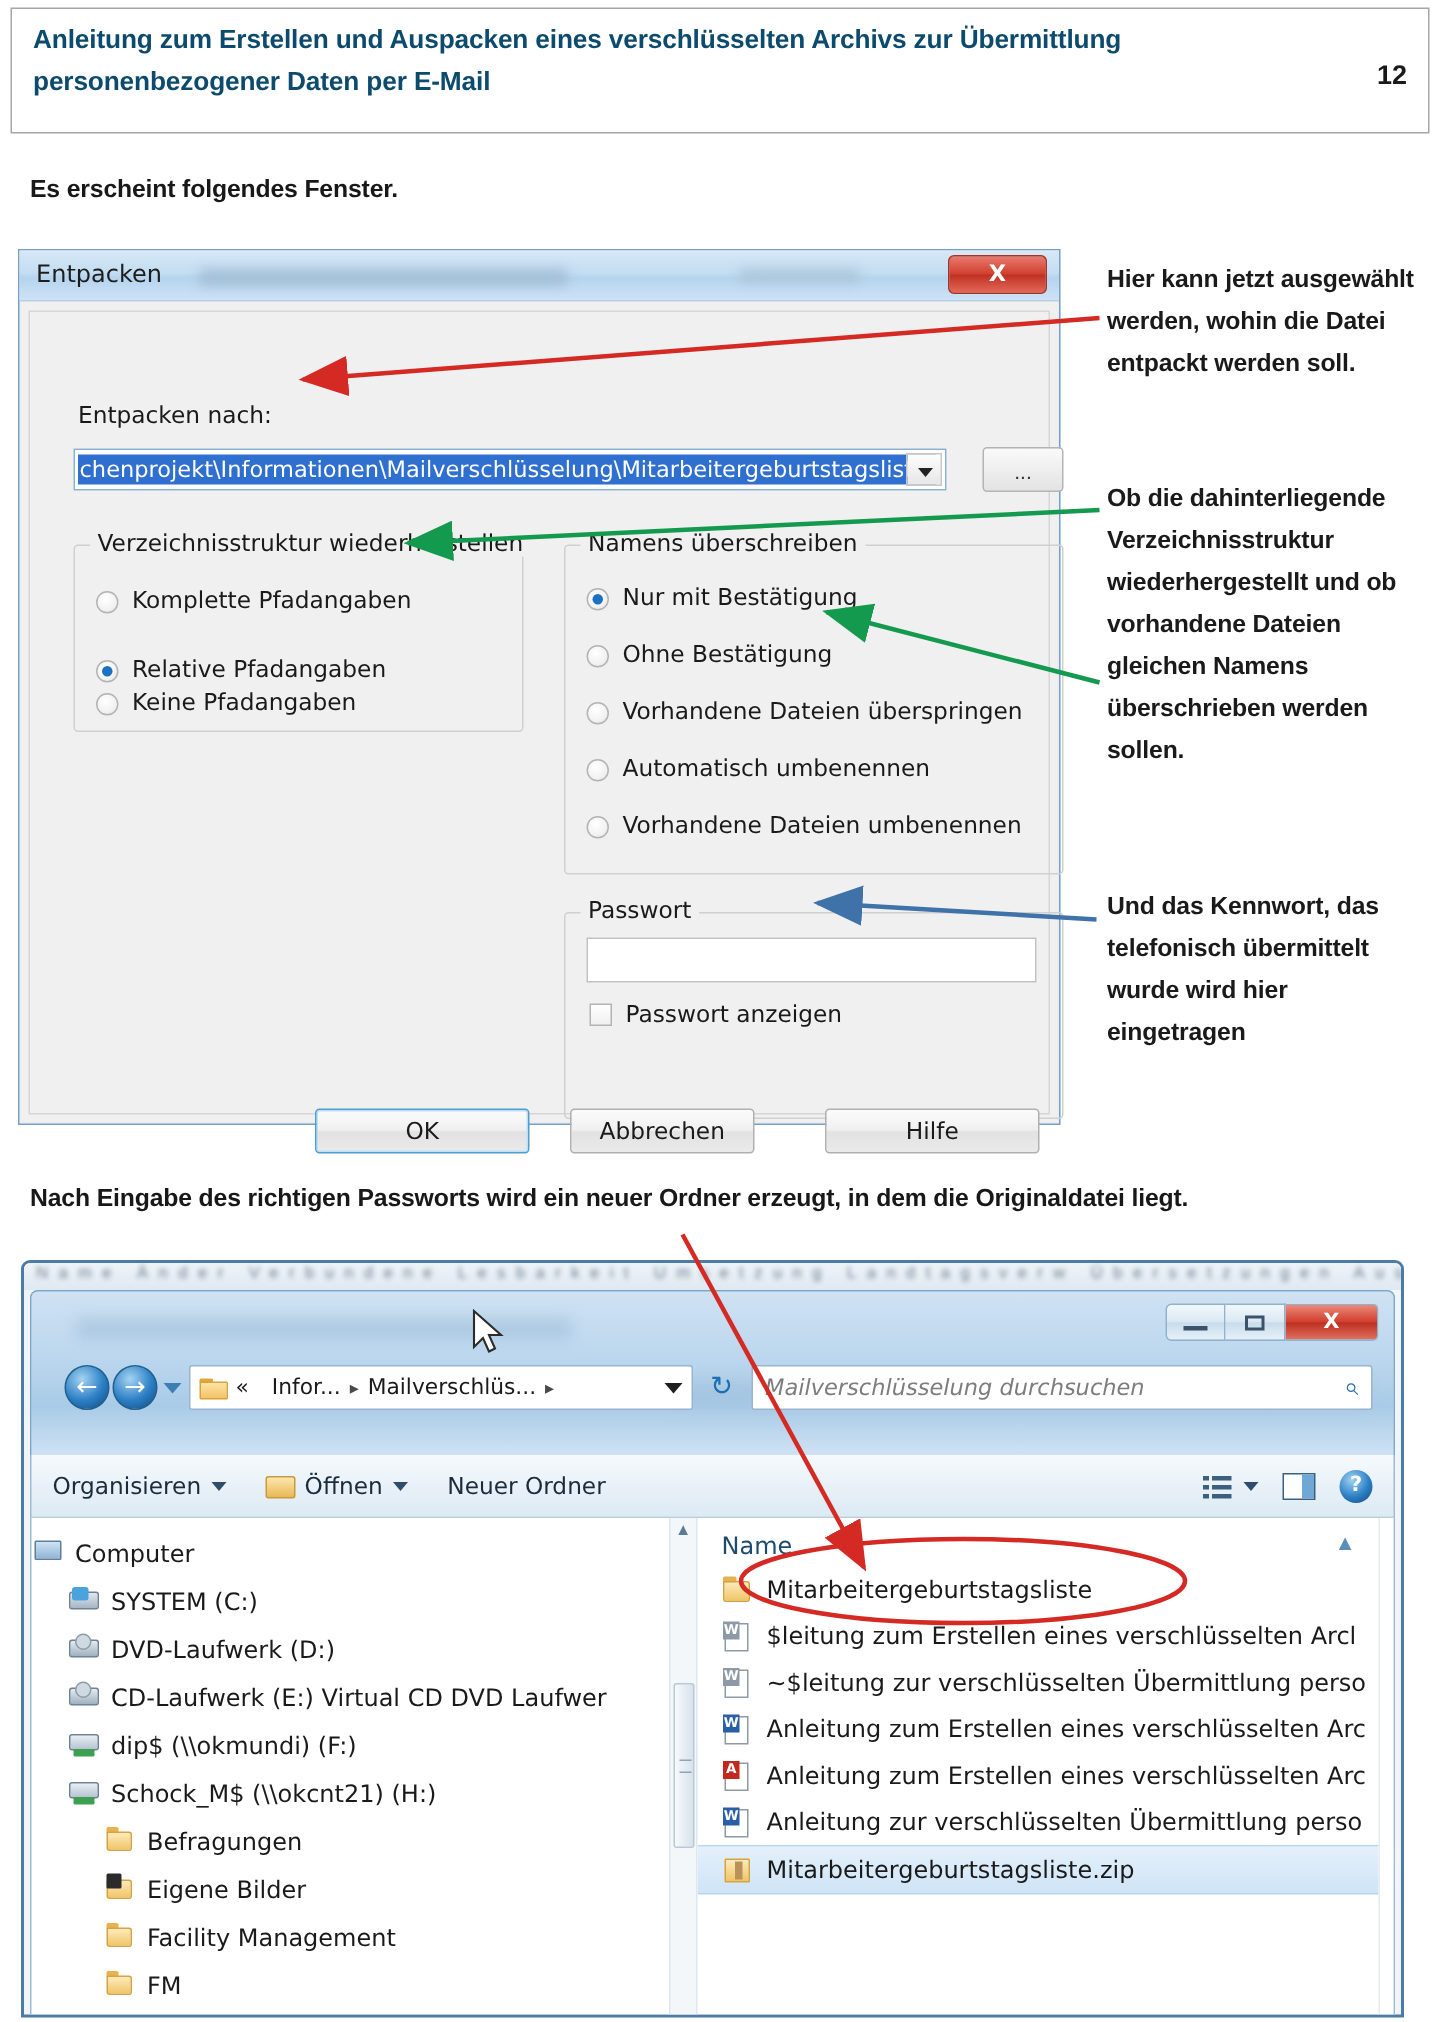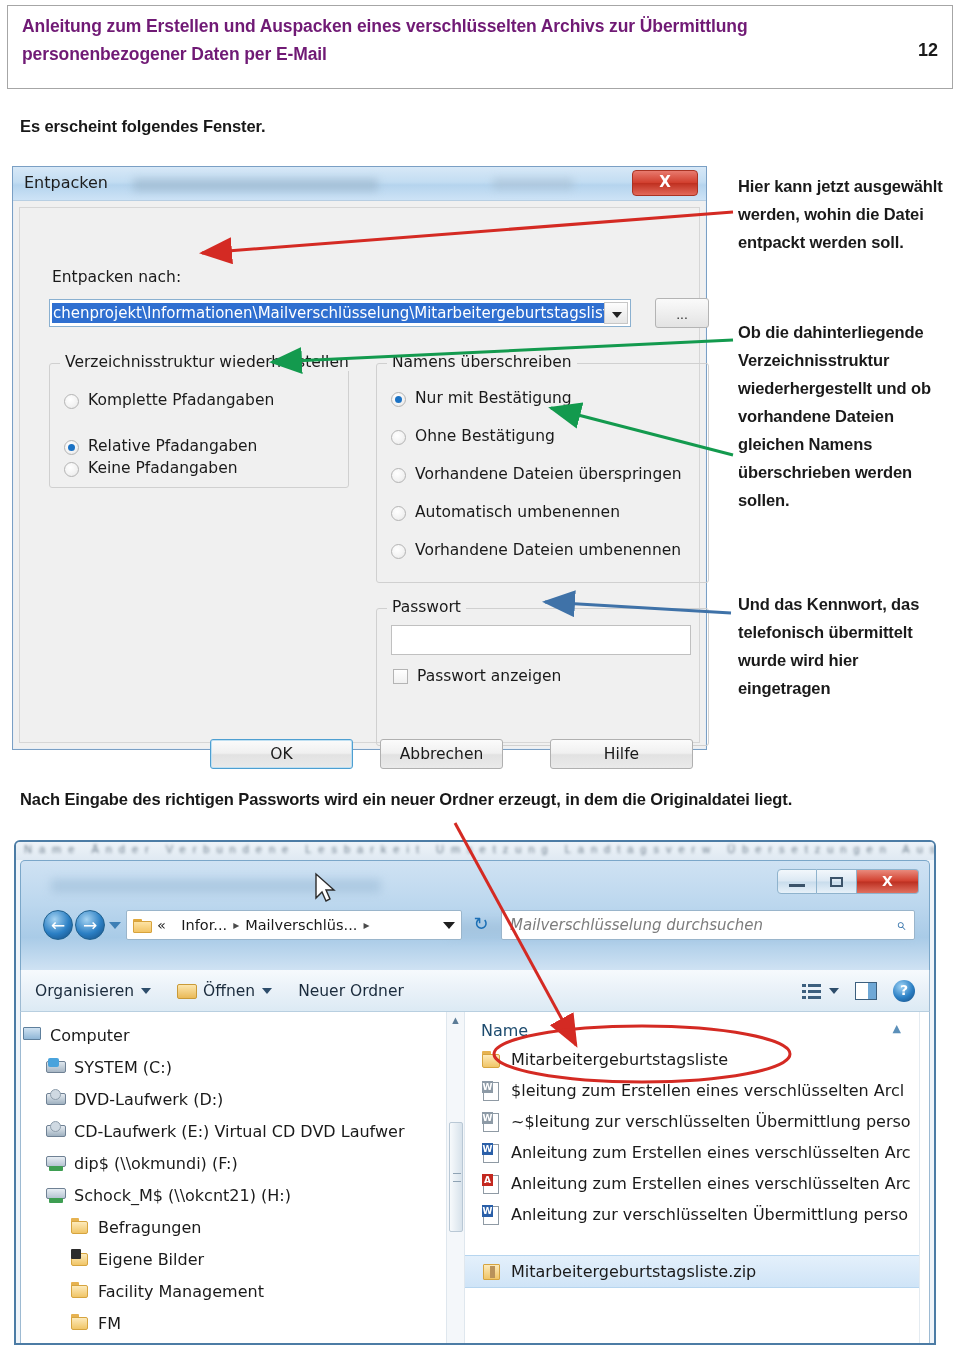--- a/index.html
+++ b/index.html
@@ -31,21 +31,21 @@
     height: 100%;
   }
   .header-title {
     position: absolute;
     left: 14px;
     top: 6px;
     width: 880px;
     font-size: 17.5px;
     line-height: 28px;
     font-weight: bold;
-    color: #701a75;
+    color: #0c4a6e;
     letter-spacing: -0.1px;
   }
   .header-pageno {
     position: absolute;
     right: 14px;
     top: 34px;
     font-size: 18px;
     font-weight: bold;
     color: #1a1a1a;
   }
@@ -868,21 +868,20 @@
     padding-left: 16px;
     font-size: 16px;
     color: #1a1a1a;
     font-family: "DejaVu Sans", sans-serif;
     white-space: nowrap;
   }
   .file-row.selected {
     background: linear-gradient(to bottom, #e4f0fb, #cfe4f7);
     border-top: 1px solid #b6d5ef;
     border-bottom: 1px solid #b6d5ef;
-    margin-top: 25px;
   }
   .file-ico {
     width: 22px; height: 22px;
     margin-right: 8px;
     flex: 0 0 auto;
     position: relative;
   }
   .fi-word::after {
     content: "";
     position: absolute;

